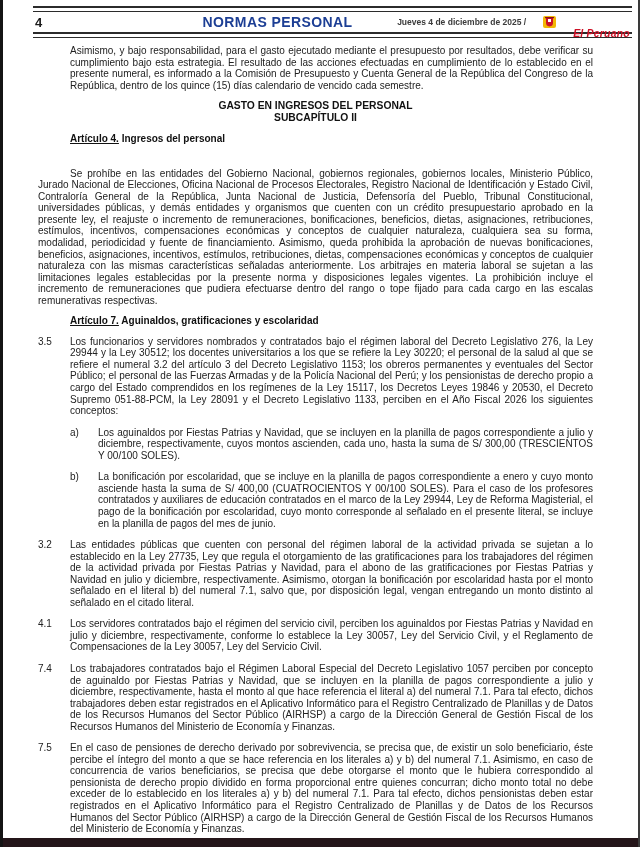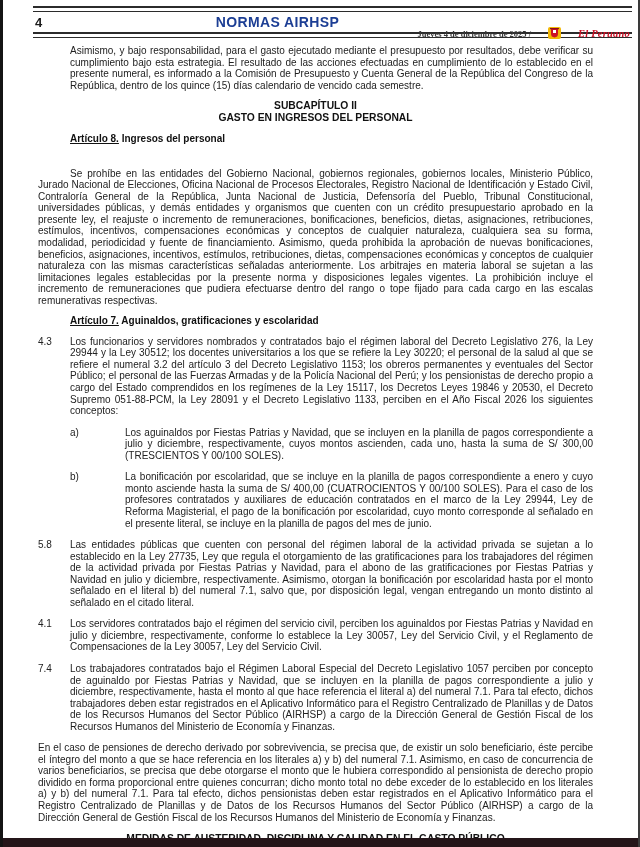--- a/index.html
+++ b/index.html
@@ -20,120 +20,121 @@
   .mast-row{
     display:flex;align-items:center;justify-content:space-between;
     height:20px;padding:0 2px;
   }
   .page-num{font-size:13px;font-weight:bold;color:#1b1b1b;width:120px;}
   .mast-title{
     font-size:14px;font-weight:bold;color:#1c3e94;
     letter-spacing:.4px;text-align:center;flex:1;
   }
   .mast-right{
-    width:230px;display:flex;align-items:flex-end;justify-content:flex-end;gap:17px;
-    font-size:8.5px;font-weight:bold;color:#3a3a3a;white-space:nowrap;font-family:Liberation Serif, serif;
+    width:230px;display:flex;align-items:center;justify-content:flex-end;gap:17px;
+    font-size:8.5px;font-weight:bold;color:#3a3a3a;white-space:nowrap;
   }
   .brand{font-size:10.5px;font-weight:bold;font-style:italic;color:#cc1126;letter-spacing:.2px;margin-top:22px;}
   .logo{width:13px;height:12px;flex:0 0 auto;}
   
   .content{padding:7px 45px 0 35px;font-size:10px;line-height:11.55px;}
   .para{text-align:justify;margin:0 0 9px 0;}
   .para.indent-block{margin-left:32px;}
   .para.first-indent{text-indent:32px;margin-top:23px;}
   .center-head{ text-align:center;font-weight:bold;font-size:10.3px;line-height:12px;margin:4px 0 9px 0;color:#111;}
   .art-head{margin:2px 0 9px 32px;font-weight:bold;color:#111;}
   .art-label{text-decoration:underline;}
   .item{display:flex;margin:0 0 10px 0;}
   .item .num{flex:0 0 32px;font-weight:normal;}
   .item .itext{flex:1;text-align:justify;}
   .subitem{display:flex;margin:10px 0 0 0;}
   .subitem .letter{flex:0 0 28px;}
-  .subitem .stext{flex:1;text-align:justify;margin-left:27px;}
+  .subitem .stext{flex:1;text-align:justify;}
   
   .bottom-bar{
     position:absolute;left:0;right:0;bottom:0;height:9px;
     background:#241519;
   }
   .bottom-head{margin-bottom:0;}
 </style>
 </head>
 <body>
 
 <div class="page">
 
   <div class="masthead">
     <div class="dbl-rule"></div>
     <div class="mast-row">
       <div class="page-num">4</div>
-      <div class="mast-title">NORMAS AIRHSP</div>
+      <div class="mast-title">NORMAS PERSONAL</div>
       <div class="mast-right">
         <span>Jueves 4 de diciembre de 2025 /</span>
         <svg class="logo" viewBox="0 0 13 12" xmlns="http://www.w3.org/2000/svg">
           <rect x="0" y="0" width="13" height="12" rx="2" fill="#f2b705"></rect>
           <path d="M3 2 h7 v5 q0 3 -3.5 3.5 Q3 10 3 7 Z" fill="#cc1126"></path>
           <rect x="5" y="3" width="3" height="3" fill="#ffffff"></rect>
           <rect x="2" y="1" width="9" height="1.2" fill="#8a0e1c"></rect>
         </svg>
         <span class="brand">El Peruano</span>
       </div>
     </div>
     <div class="dbl-rule"></div>
   </div>
 
   <div class="content">
 
     <p class="para indent-block">Asimismo, y bajo responsabilidad, para el gasto ejecutado mediante el presupuesto por resultados, debe verificar su cumplimiento bajo esta estrategia. El resultado de las acciones efectuadas en cumplimiento de lo establecido en el presente numeral, es informado a la Comisión de Presupuesto y Cuenta General de la República del Congreso de la República, dentro de los quince (15) días calendario de vencido cada semestre.</p>
 
     <div class="center-head">
+      <div>GASTO EN INGRESOS DEL PERSONAL</div>
       <div>SUBCAPÍTULO II</div>
-      <div>GASTO EN INGRESOS DEL PERSONAL</div>
     </div>
 
     <div class="art-head">
-      <span class="art-label">Artículo 8.</span><span> Ingresos del personal</span>
+      <span class="art-label">Artículo 4.</span><span> Ingresos del personal</span>
     </div>
 
     <p class="para first-indent">Se prohíbe en las entidades del Gobierno Nacional, gobiernos regionales, gobiernos locales, Ministerio Público, Jurado Nacional de Elecciones, Oficina Nacional de Procesos Electorales, Registro Nacional de Identificación y Estado Civil, Contraloría General de la República, Junta Nacional de Justicia, Defensoría del Pueblo, Tribunal Constitucional, universidades públicas, y demás entidades y organismos que cuenten con un crédito presupuestario aprobado en la presente ley, el reajuste o incremento de remuneraciones, bonificaciones, beneficios, dietas, asignaciones, retribuciones, estímulos, incentivos, compensaciones económicas y conceptos de cualquier naturaleza, cualquiera sea su forma, modalidad, periodicidad y fuente de financiamiento. Asimismo, queda prohibida la aprobación de nuevas bonificaciones, beneficios, asignaciones, incentivos, estímulos, retribuciones, dietas, compensaciones económicas y conceptos de cualquier naturaleza con las mismas características señaladas anteriormente. Los arbitrajes en materia laboral se sujetan a las limitaciones legales establecidas por la presente norma y disposiciones legales vigentes. La prohibición incluye el incremento de remuneraciones que pudiera efectuarse dentro del rango o tope fijado para cada cargo en las escalas remunerativas respectivas.</p>
 
     <div class="art-head">
       <span class="art-label">Artículo 7.</span><span> Aguinaldos, gratificaciones y escolaridad</span>
     </div>
 
     <div class="item">
-      <div class="num">4.3</div>
+      <div class="num">3.5</div>
       <div class="itext">
         <div style="text-align:justify;">Los funcionarios y servidores nombrados y contratados bajo el régimen laboral del Decreto Legislativo 276, la Ley 29944 y la Ley 30512; los docentes universitarios a los que se refiere la Ley 30220; el personal de la salud al que se refiere el numeral 3.2 del artículo 3 del Decreto Legislativo 1153; los obreros permanentes y eventuales del Sector Público; el personal de las Fuerzas Armadas y de la Policía Nacional del Perú; y los pensionistas de derecho propio a cargo del Estado comprendidos en los regímenes de la Ley 15117, los Decretos Leyes 19846 y 20530, el Decreto Supremo 051-88-PCM, la Ley 28091 y el Decreto Legislativo 1133, perciben en el Año Fiscal 2026 los siguientes conceptos:</div>
         <div class="subitem">
           <div class="letter">a)</div>
           <div class="stext">Los aguinaldos por Fiestas Patrias y Navidad, que se incluyen en la planilla de pagos correspondiente a julio y diciembre, respectivamente, cuyos montos ascienden, cada uno, hasta la suma de S/ 300,00 (TRESCIENTOS Y 00/100 SOLES).</div>
         </div>
         <div class="subitem">
           <div class="letter">b)</div>
           <div class="stext">La bonificación por escolaridad, que se incluye en la planilla de pagos correspondiente a enero y cuyo monto asciende hasta la suma de S/ 400,00 (CUATROCIENTOS Y 00/100 SOLES). Para el caso de los profesores contratados y auxiliares de educación contratados en el marco de la Ley 29944, Ley de Reforma Magisterial, el pago de la bonificación por escolaridad, cuyo monto corresponde al señalado en el presente literal, se incluye en la planilla de pagos del mes de junio.</div>
         </div>
       </div>
     </div>
 
     <div class="item">
-      <div class="num">5.8</div>
+      <div class="num">3.2</div>
       <div class="itext">Las entidades públicas que cuenten con personal del régimen laboral de la actividad privada se sujetan a lo establecido en la Ley 27735, Ley que regula el otorgamiento de las gratificaciones para los trabajadores del régimen de la actividad privada por Fiestas Patrias y Navidad, para el abono de las gratificaciones por Fiestas Patrias y Navidad en julio y diciembre, respectivamente. Asimismo, otorgan la bonificación por escolaridad hasta por el monto señalado en el literal b) del numeral 7.1, salvo que, por disposición legal, vengan entregando un monto distinto al señalado en el citado literal.</div>
     </div>
 
     <div class="item">
       <div class="num">4.1</div>
       <div class="itext">Los servidores contratados bajo el régimen del servicio civil, perciben los aguinaldos por Fiestas Patrias y Navidad en julio y diciembre, respectivamente, conforme lo establece la Ley 30057, Ley del Servicio Civil, y el Reglamento de Compensaciones de la Ley 30057, Ley del Servicio Civil.</div>
     </div>
 
     <div class="item">
       <div class="num">7.4</div>
       <div class="itext">Los trabajadores contratados bajo el Régimen Laboral Especial del Decreto Legislativo 1057 perciben por concepto de aguinaldo por Fiestas Patrias y Navidad, que se incluyen en la planilla de pagos correspondiente a julio y diciembre, respectivamente, hasta el monto al que hace referencia el literal a) del numeral 7.1. Para tal efecto, dichos trabajadores deben estar registrados en el Aplicativo Informático para el Registro Centralizado de Planillas y de Datos de los Recursos Humanos del Sector Público (AIRHSP) a cargo de la Dirección General de Gestión Fiscal de los Recursos Humanos del Ministerio de Economía y Finanzas.</div>
     </div>
 
     <div class="item">
+      <div class="num">7.5</div>
       <div class="itext">En el caso de pensiones de derecho derivado por sobrevivencia, se precisa que, de existir un solo beneficiario, éste percibe el íntegro del monto a que se hace referencia en los literales a) y b) del numeral 7.1. Asimismo, en caso de concurrencia de varios beneficiarios, se precisa que debe otorgarse el monto que le hubiera correspondido al pensionista de derecho propio dividido en forma proporcional entre quienes concurran; dicho monto total no debe exceder de lo establecido en los literales a) y b) del numeral 7.1. Para tal efecto, dichos pensionistas deben estar registrados en el Aplicativo Informático para el Registro Centralizado de Planillas y de Datos de los Recursos Humanos del Sector Público (AIRHSP) a cargo de la Dirección General de Gestión Fiscal de los Recursos Humanos del Ministerio de Economía y Finanzas.</div>
     </div>
 
     <div class="center-head bottom-head">
       <div>MEDIDAS DE AUSTERIDAD, DISCIPLINA Y CALIDAD EN EL GASTO PÚBLICO</div>
     </div>
 
   </div>
 
   <div class="bottom-bar"></div>

